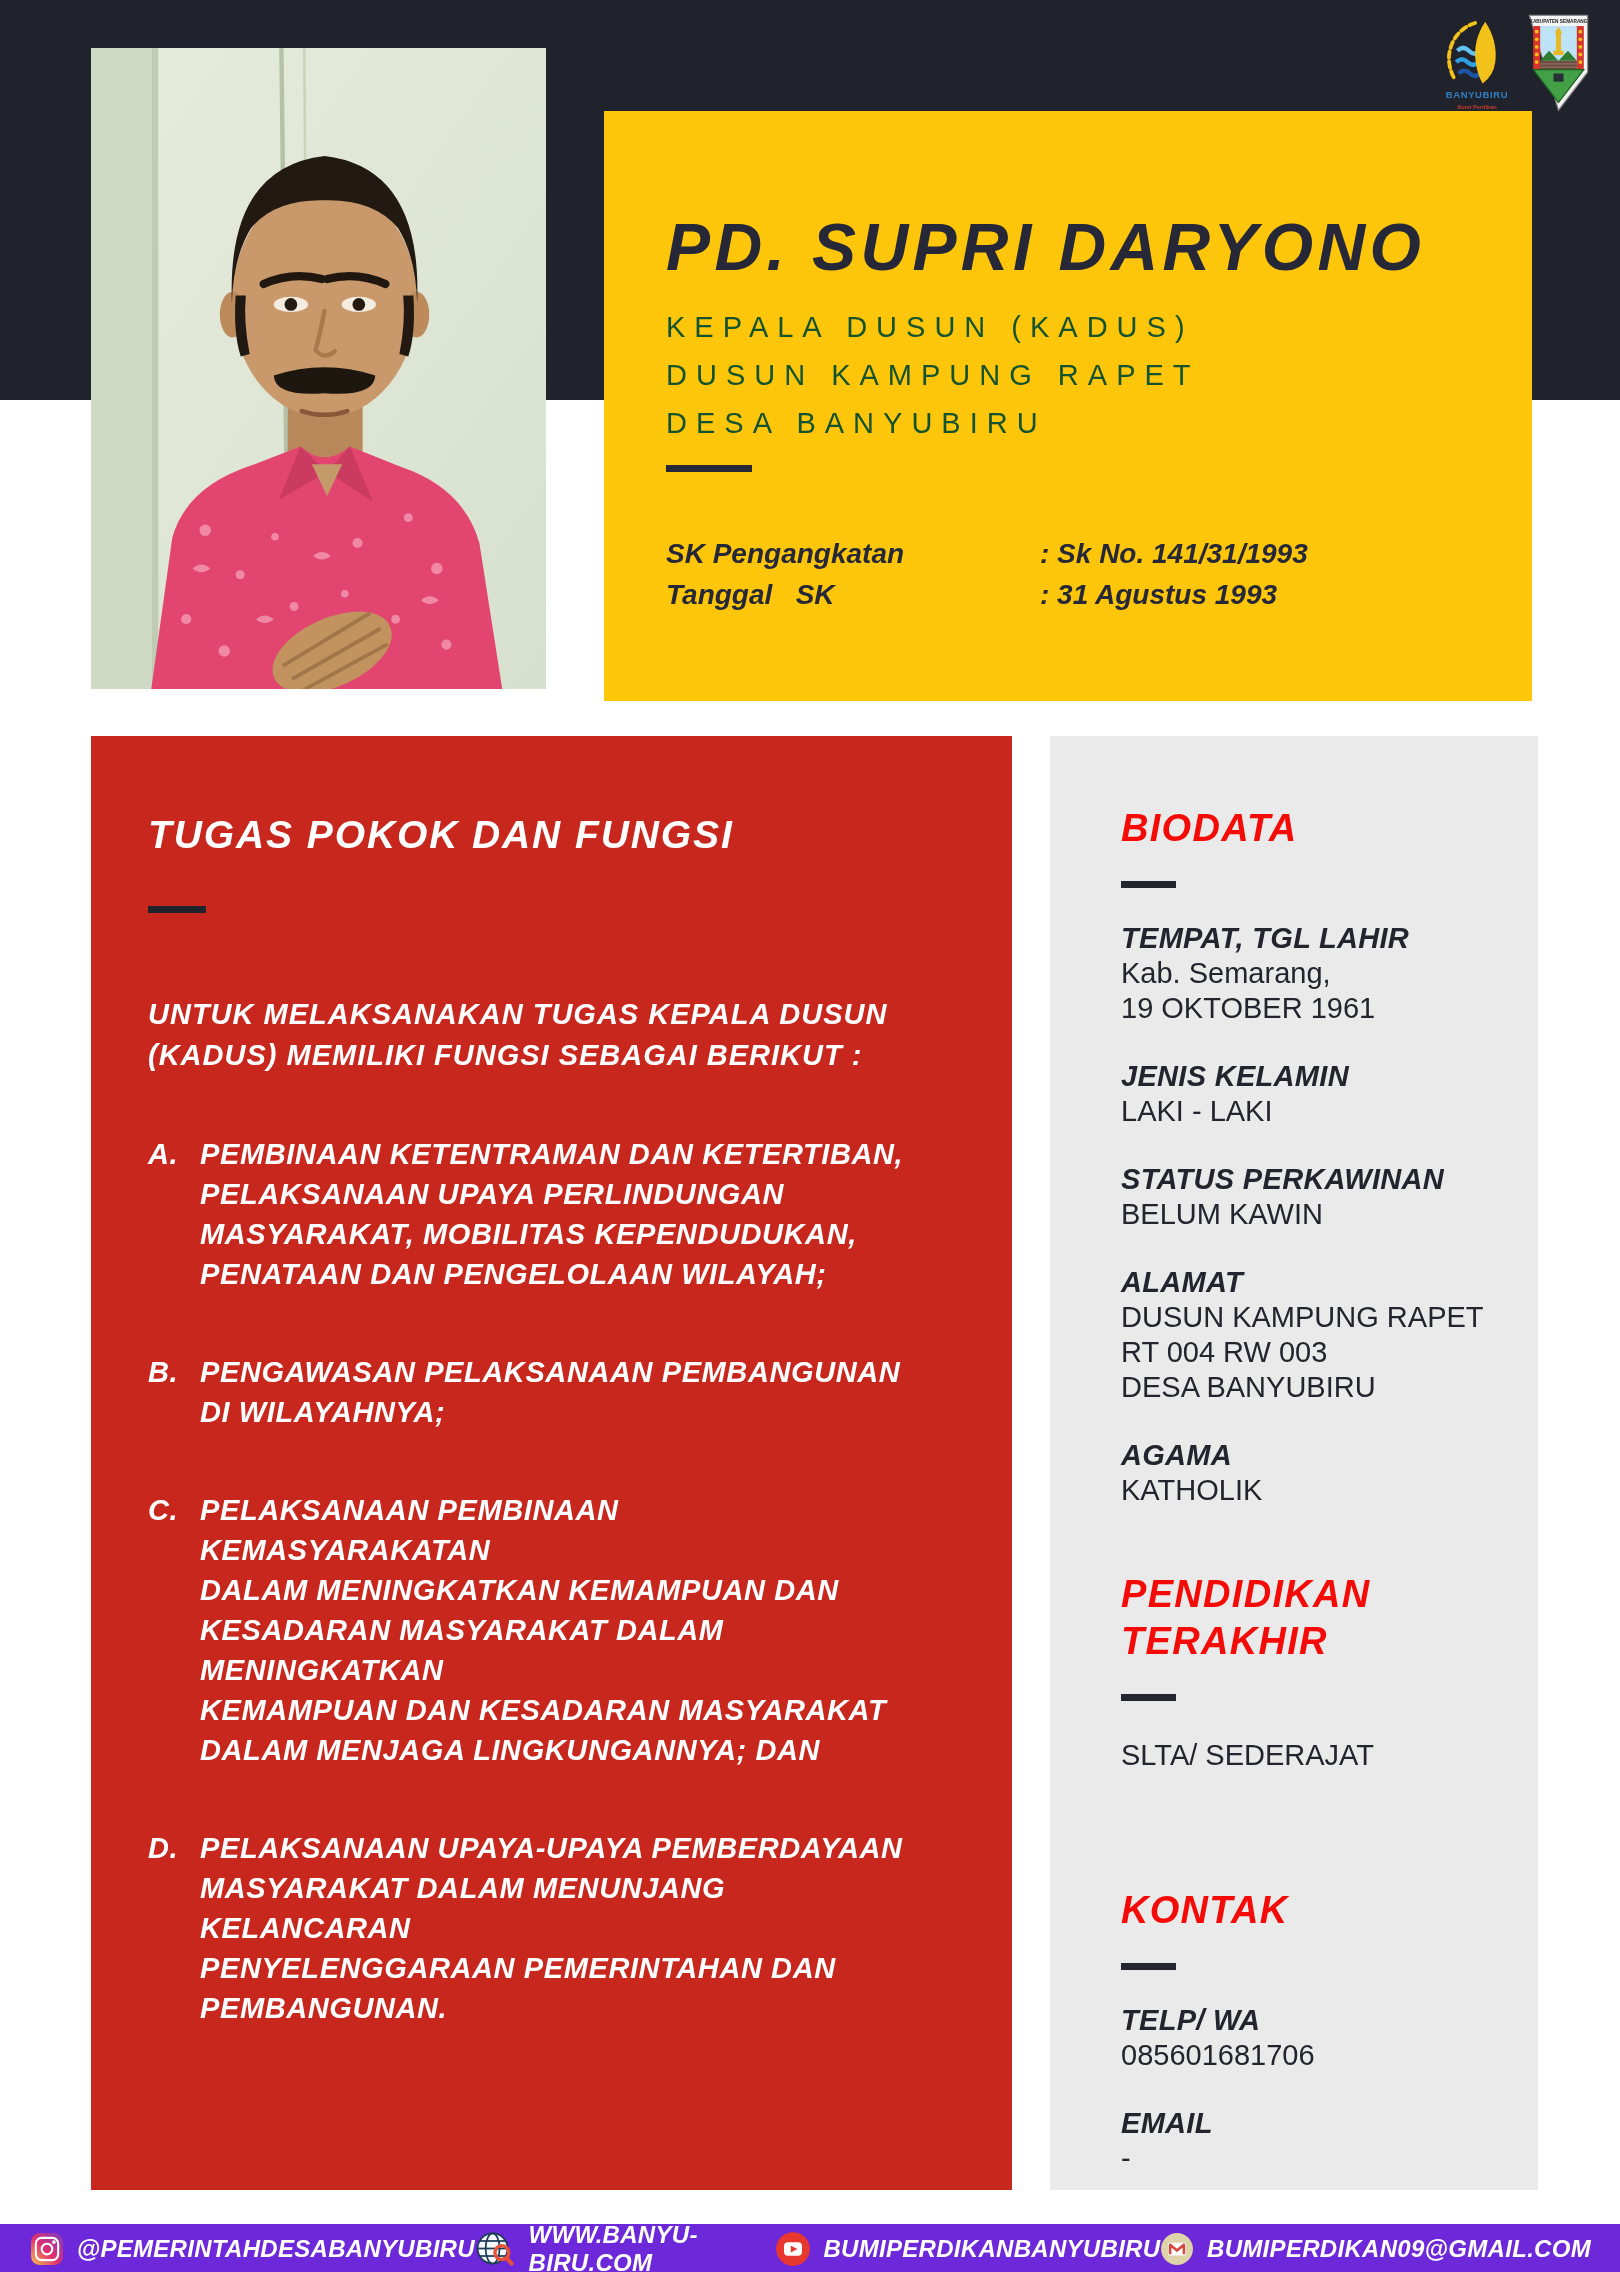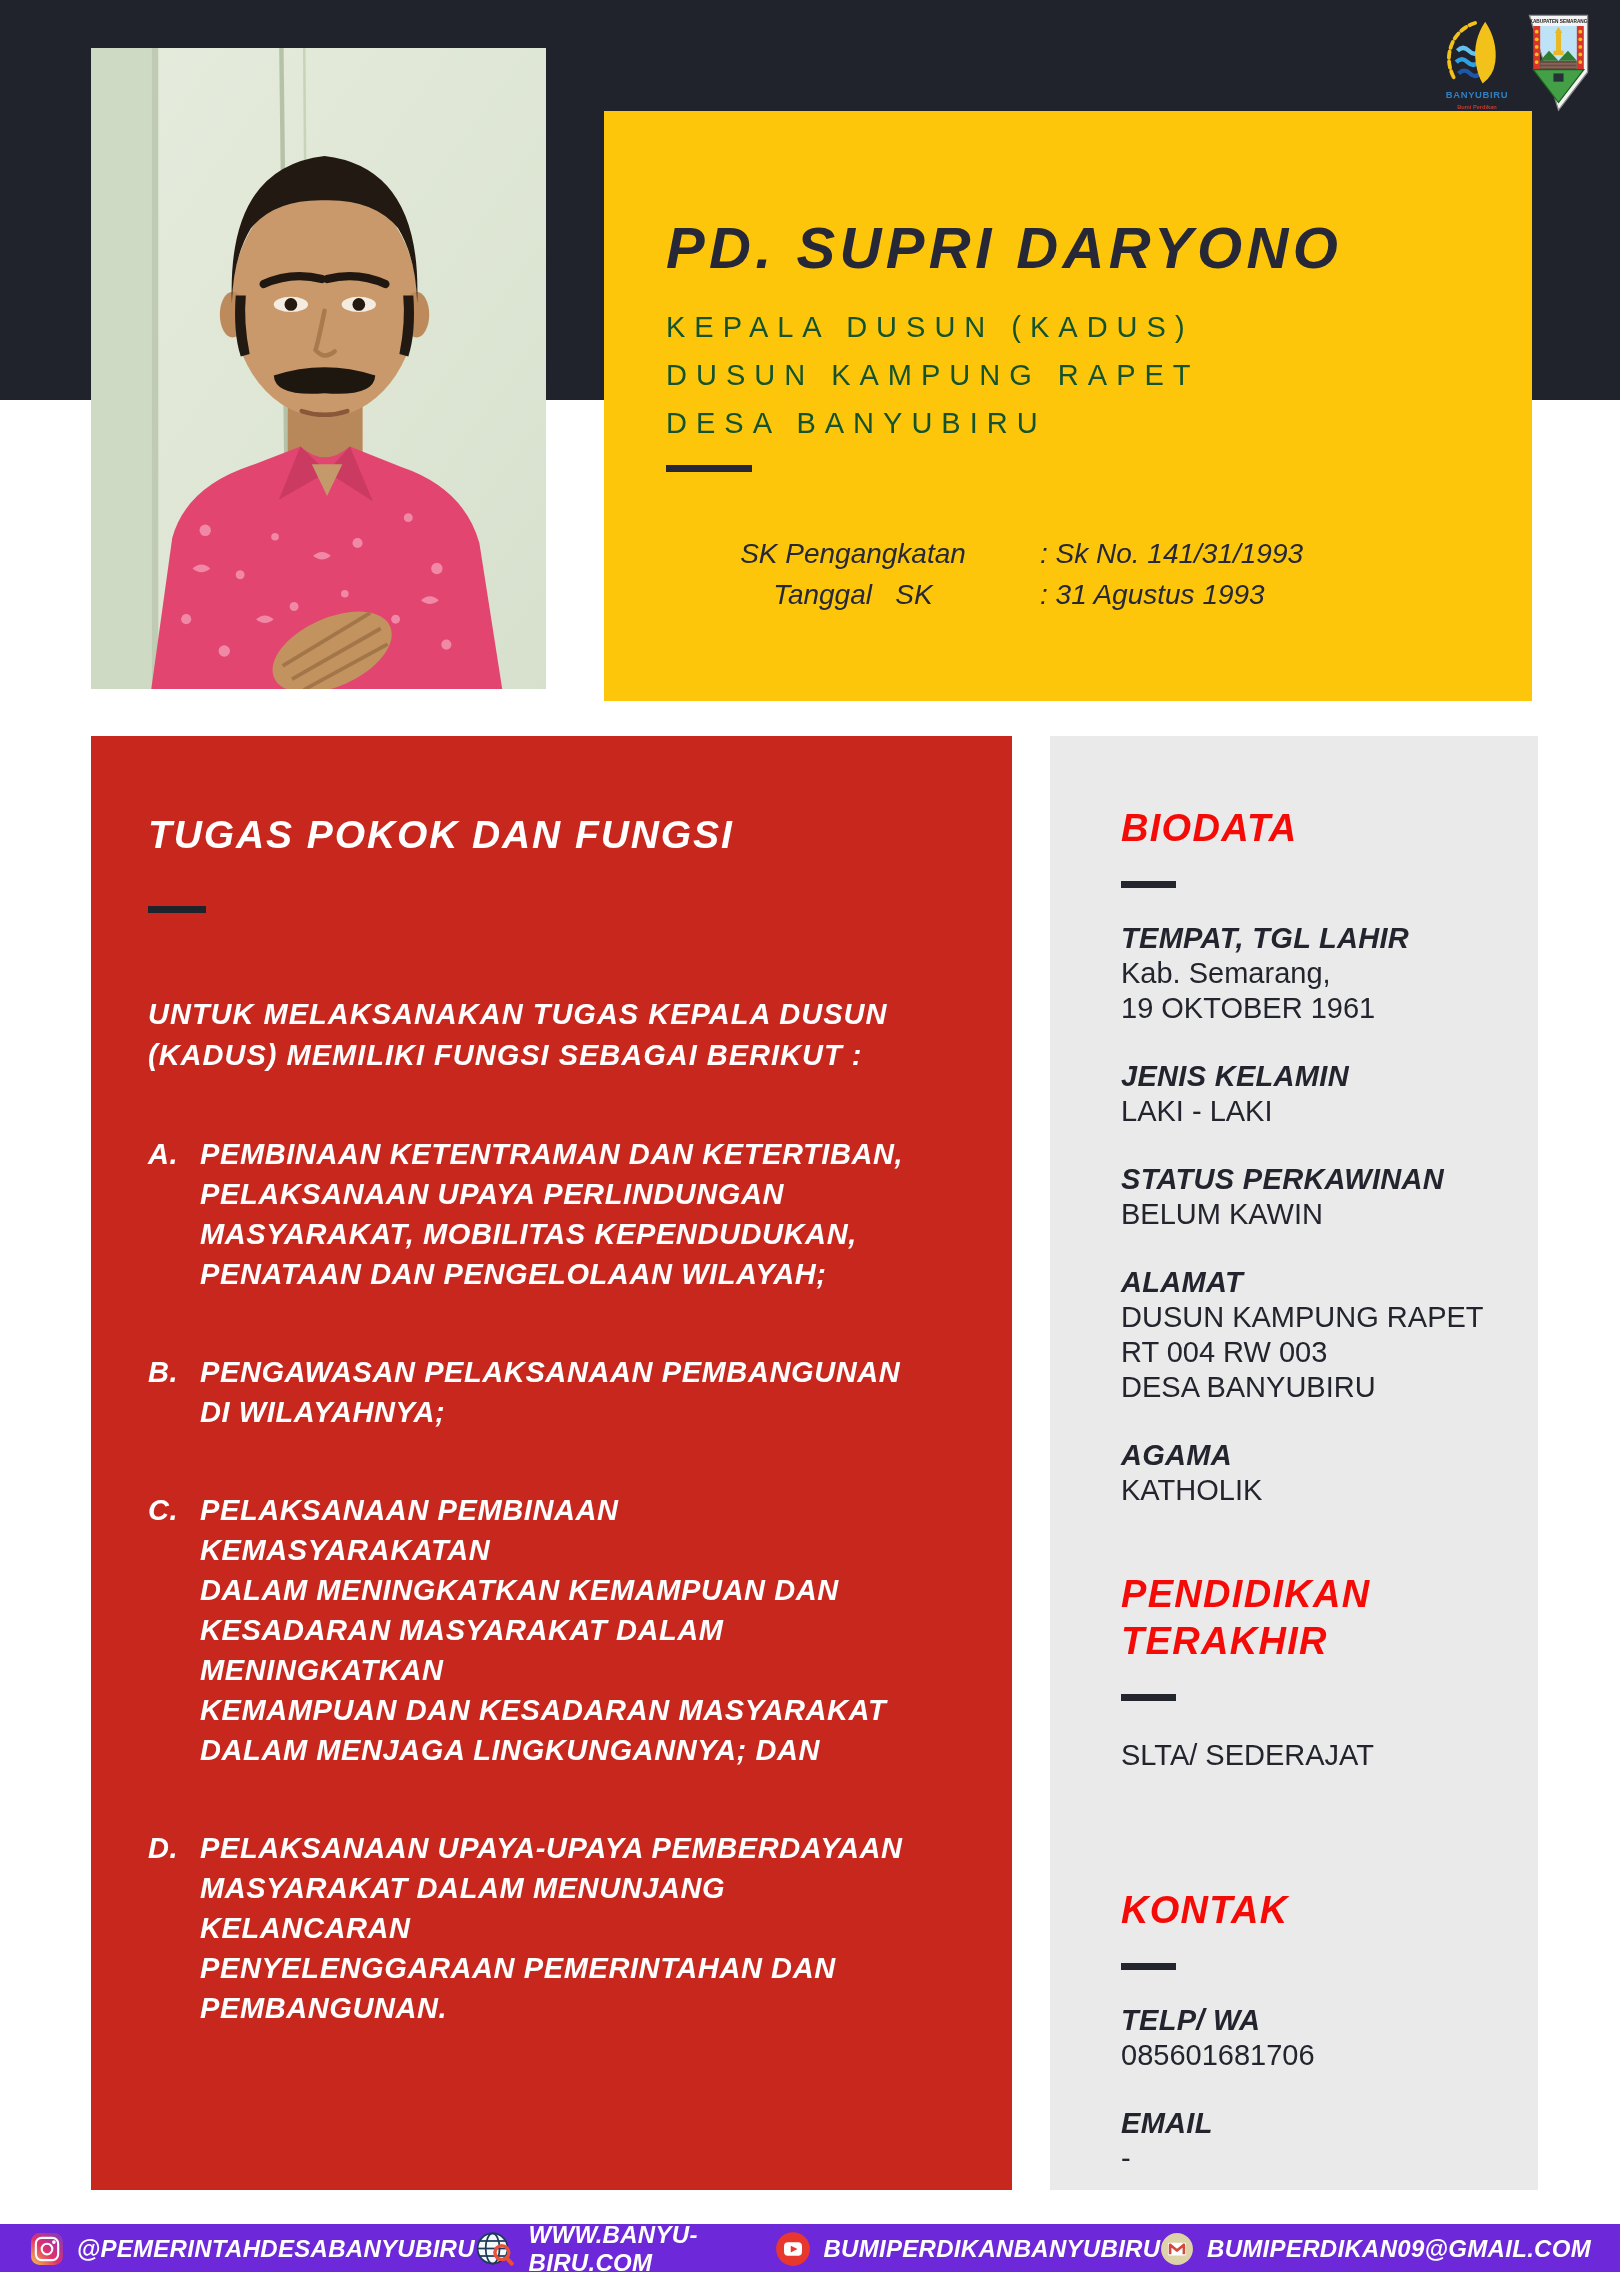--- a/index.html
+++ b/index.html
@@ -13,28 +13,28 @@
   .logos {position:absolute; top:14px; right:32px; display:flex; align-items:flex-start; gap:10px;}
   .logos svg {display:block;}
 
   
   .photo {position:absolute; left:91px; top:48px; width:455px; height:641px;}
   .photo svg {display:block; width:100%; height:100%;}
 
   
   .yellow-box {position:absolute; left:604px; top:111px; width:928px; height:590px;
                background:#fdc60b; padding:105px 57px 0 62px; box-sizing:border-box;}
-  .name {margin:0; font-size:58px; line-height:63px; font-weight:bold; font-style:italic;
+  .name {margin:0; font-size:66px; line-height:63px; font-weight:bold; font-style:italic;
          letter-spacing:4.4px; color:#262837;}
   .role {margin-top:24px;}
   .role-line {font-size:29px; line-height:48px; letter-spacing:9px; color:#14532d;}
   .divider {height:7px; background:#262837;}
   .yellow-box .divider {width:86px; margin-top:18px;}
   .sk {margin-top:61px;}
-  .sk-row {display:flex; font-size:28px; line-height:41px; font-weight:normal; font-style:italic; color:#262837;text-align:center;}
+  .sk-row {display:flex; font-size:28px; line-height:41px; font-weight:bold; font-style:italic; color:#262837;}
   .sk-label {width:374px; white-space:pre;}
   .sk-value {white-space:pre;}
 
   
   .red-box {position:absolute; left:91px; top:736px; width:921px; height:1454px;
             background:#c8271d; padding:75px 95px 0 57px; box-sizing:border-box; color:#ffffff;}
   .red-title {margin:0; font-size:39px; line-height:47px; font-weight:bold; font-style:italic; letter-spacing:1.9px;}
   .red-box .divider {width:58px; margin-top:48px; background:#20222c;}
   .tugas-intro {margin-top:81px; font-size:29px; line-height:41px; font-weight:bold; font-style:italic;
                 letter-spacing:1px; white-space:pre-line;}

